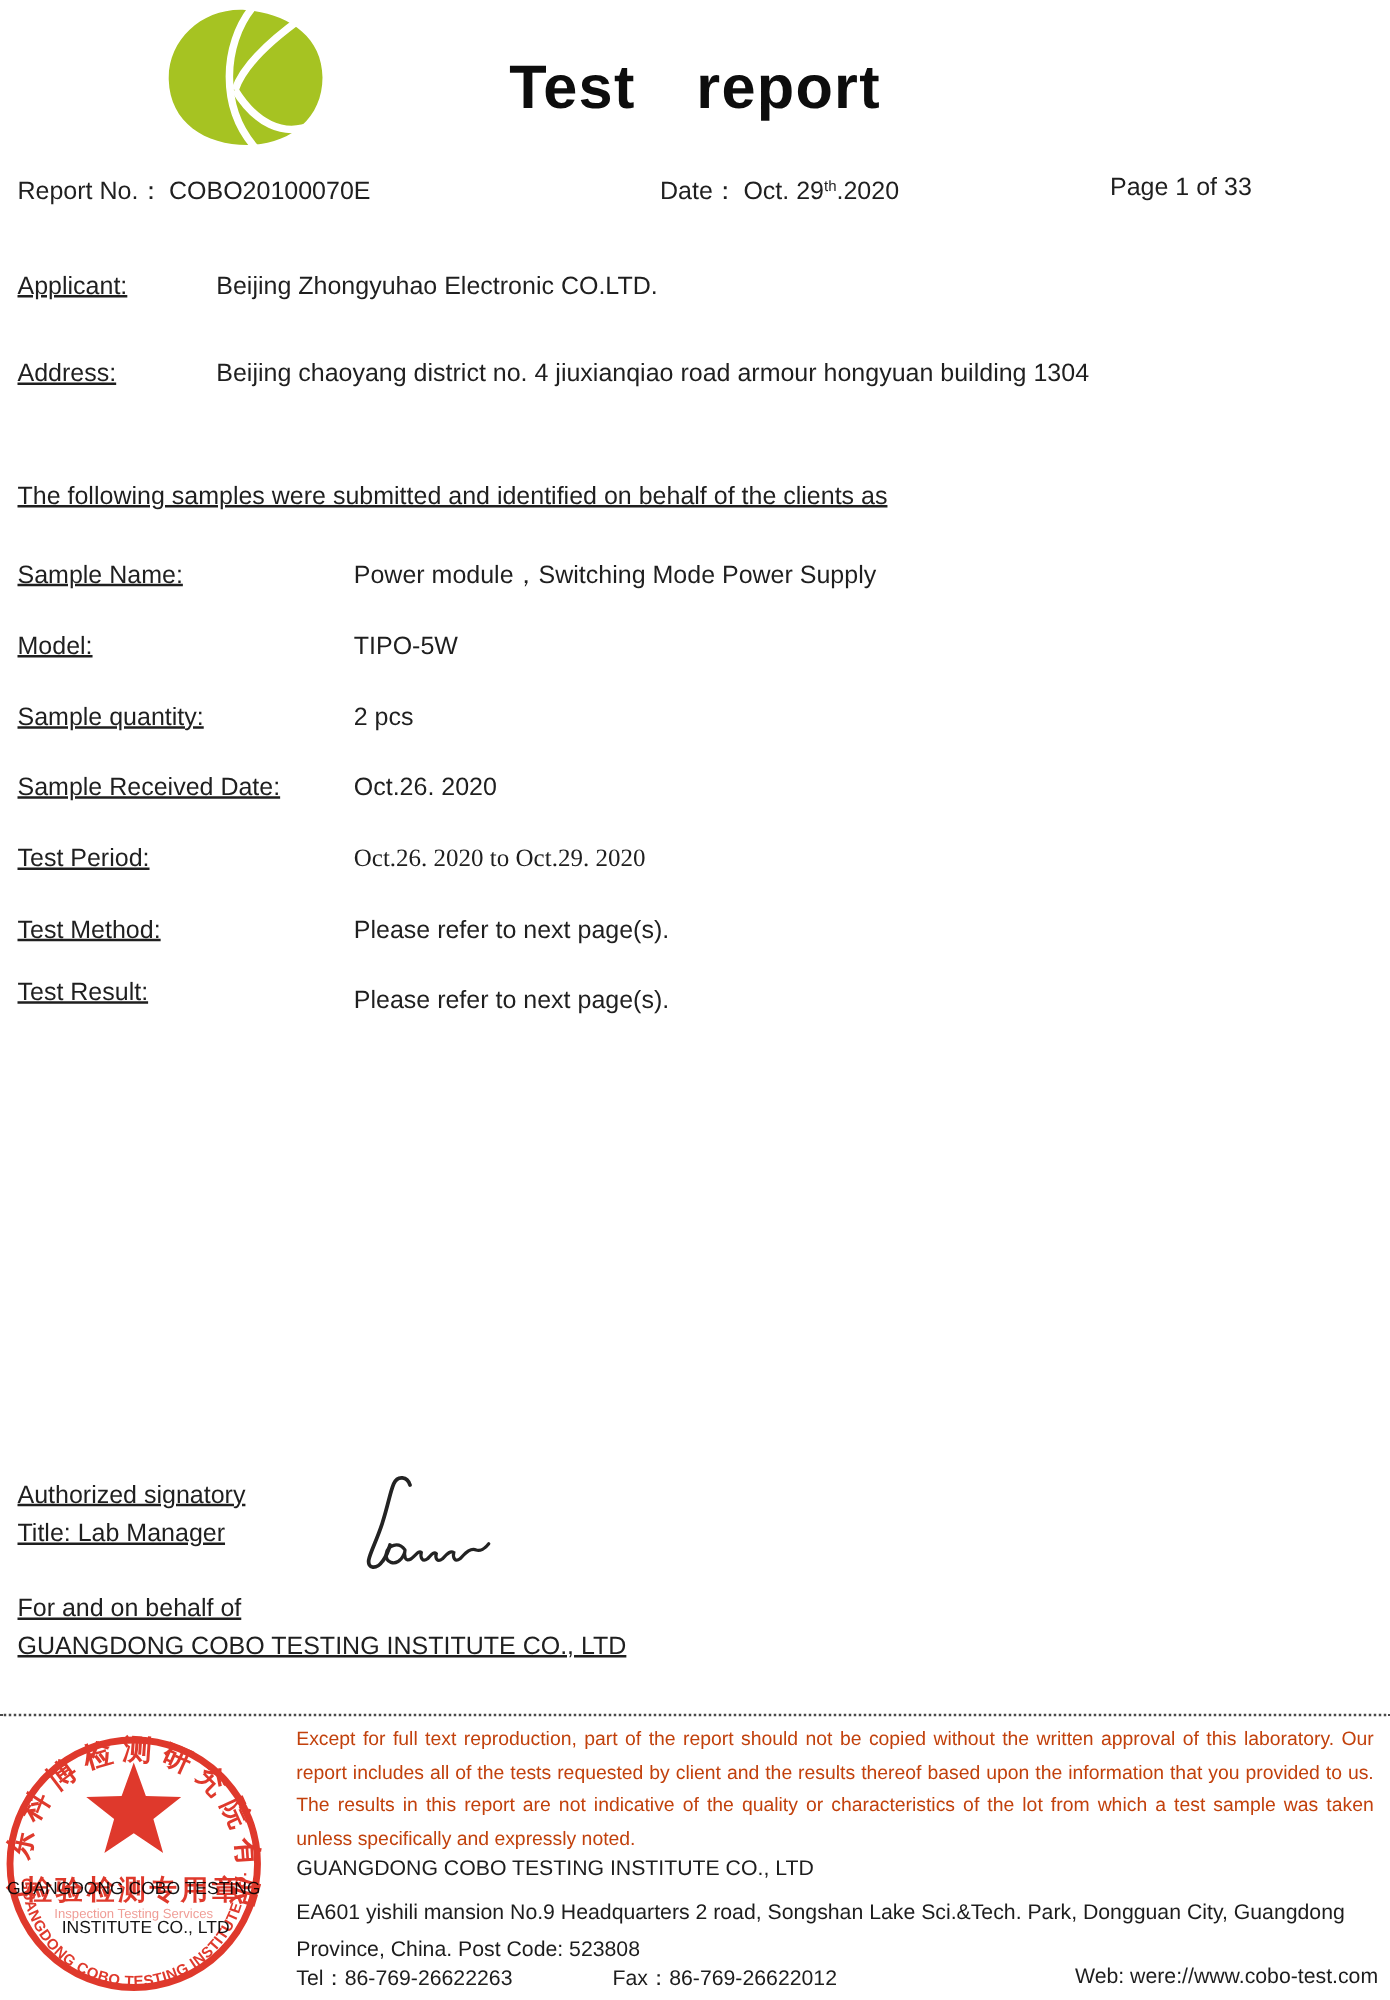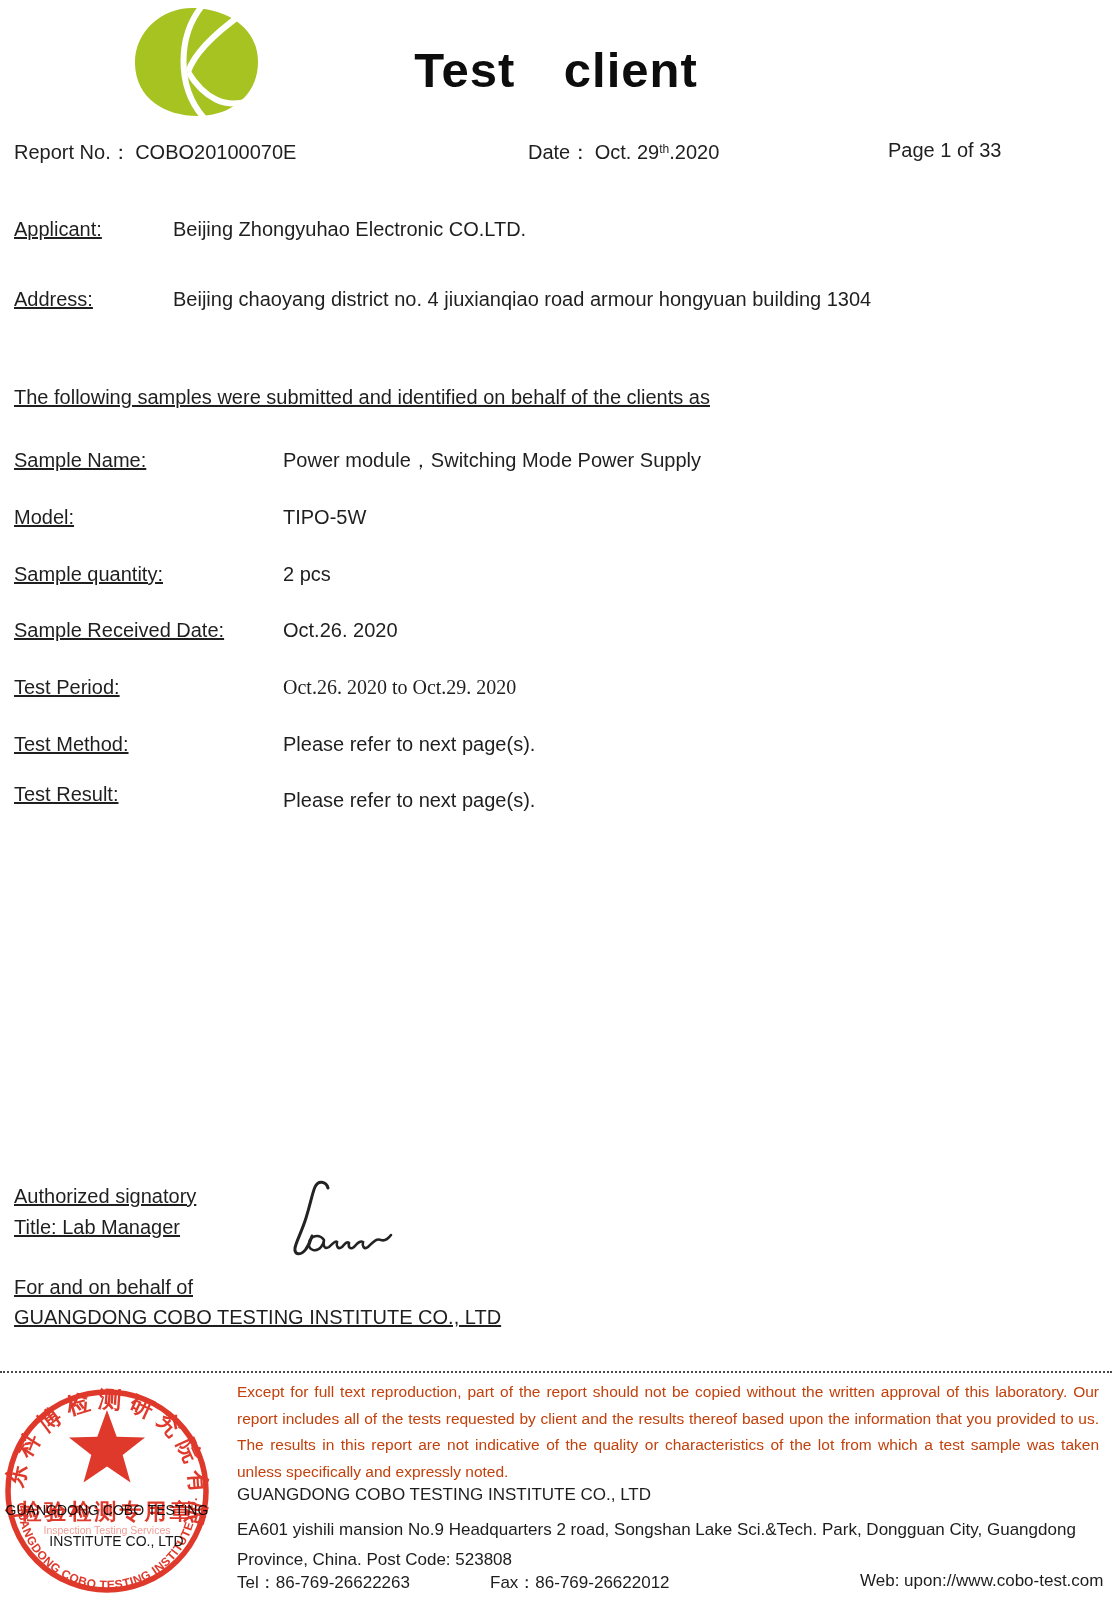--- a/index.html
+++ b/index.html
@@ -56,21 +56,21 @@
 
 <div class="page">
 
   <svg class="abs" style="left:128px;top:6px;" width="134" height="112" viewBox="0 0 134 112">
     <path d="M 68,2 C 34,0 6,26 7,58 C 8,92 36,110 70,110 C 102,110 130,90 130,56 C 130,22 100,4 68,2 Z" fill="#a6c322"></path>
     <path d="M 74,0 C 50,30 48,80 76,112" fill="none" stroke="#ffffff" stroke-width="6"></path>
     <path d="M 114,8 C 86,28 66,48 60,66" fill="none" stroke="#ffffff" stroke-width="6"></path>
     <path d="M 60,66 C 76,92 98,104 122,94" fill="none" stroke="#ffffff" stroke-width="6"></path>
   </svg>
 
-  <div class="abs page-title">Test client</div>
+  <div class="abs page-title">Test report</div>
 
   <div class="abs hdr-row" style="left:14px;top:139px;">
     <span>Report No.：</span>
     <span>COBO20100070E</span>
   </div>
   <div class="abs hdr-row" style="left:528px;top:139px;">
     <span>Date：</span>
     <span>Oct. 29</span><sup class="ord">th</sup><span>.2020</span>
   </div>
   <div class="abs hdr-row" style="left:888px;top:139px;">
@@ -145,16 +145,16 @@
   <div class="abs f-company">GUANGDONG COBO TESTING INSTITUTE CO., LTD</div>
   <div class="abs f-address">EA601 yishili mansion No.9 Headquarters 2 road, Songshan Lake Sci.&amp;Tech. Park, Dongguan City, Guangdong Province, China. Post Code: 523808</div>
 
   <div class="abs f-contact" style="left:237px;top:1571px;">
     <span>Tel：</span><span>86-769-26622263</span>
   </div>
   <div class="abs f-contact" style="left:490px;top:1571px;">
     <span>Fax：</span><span>86-769-26622012</span>
   </div>
   <div class="abs f-contact" style="left:860px;top:1571px;">
-    <span>Web: </span><span>upon://www.cobo-test.com</span>
+    <span>Web: </span><span>were://www.cobo-test.com</span>
   </div>
 
 </div>
 
 </body></html>

